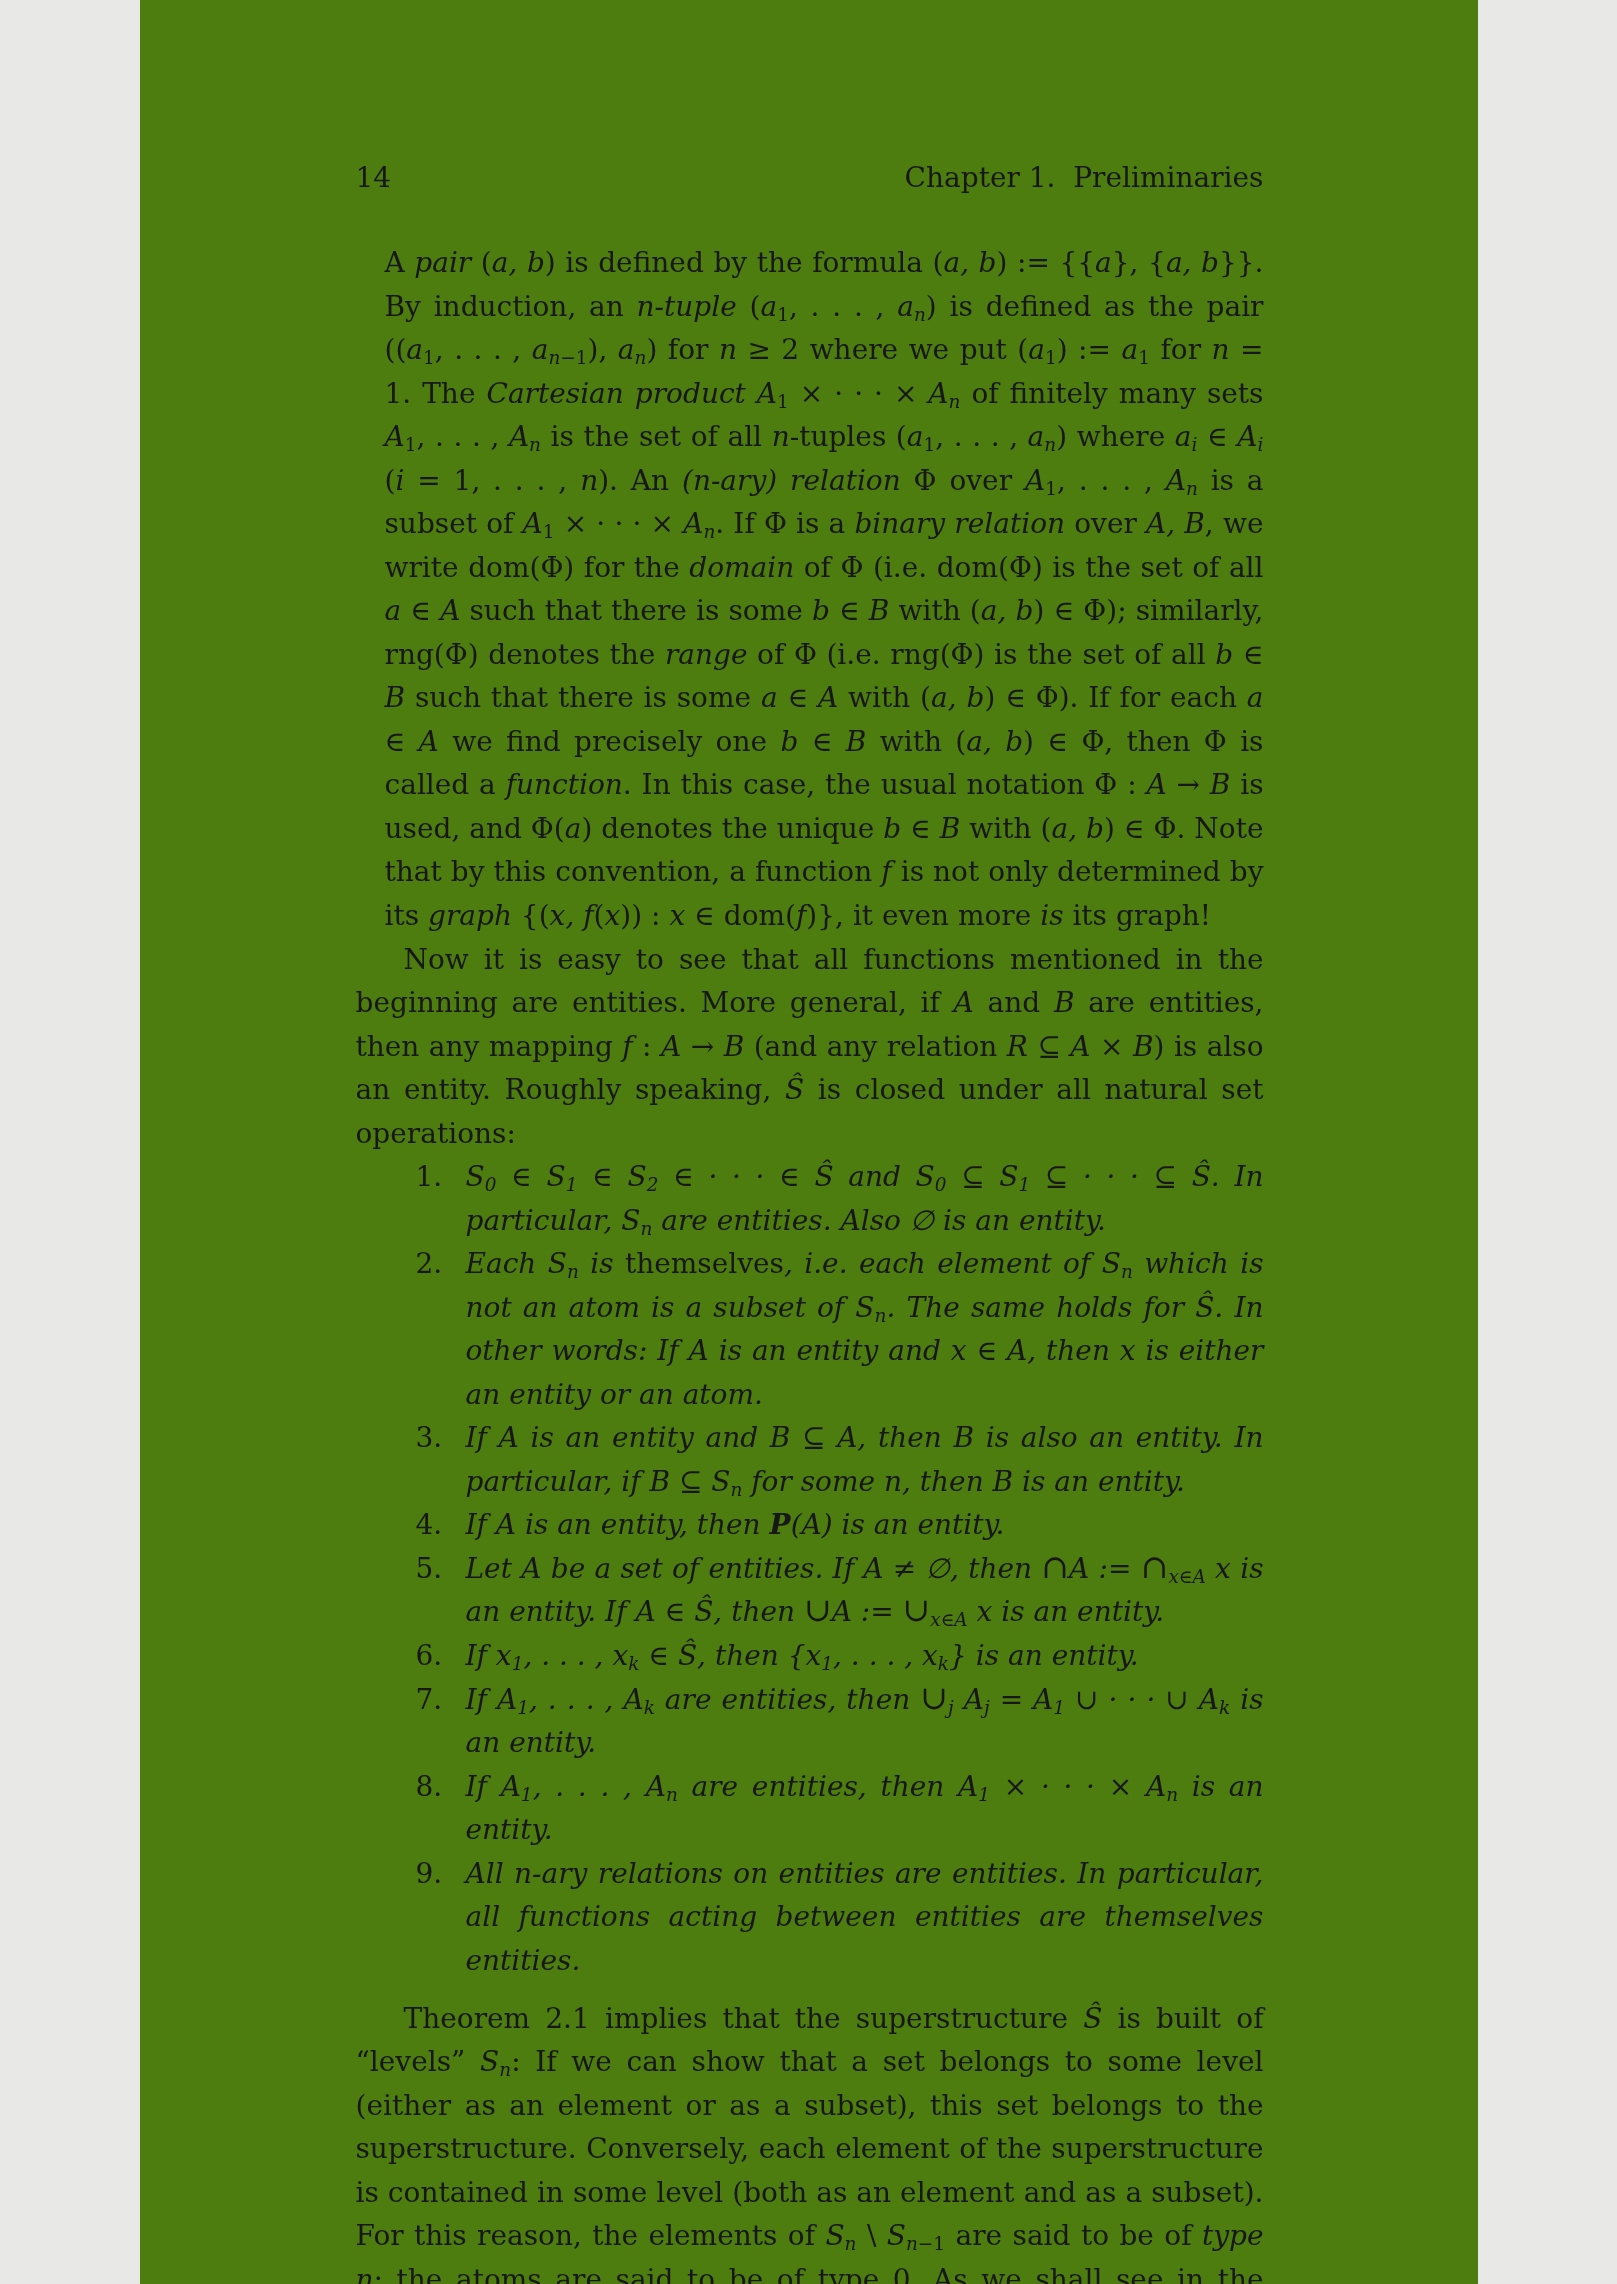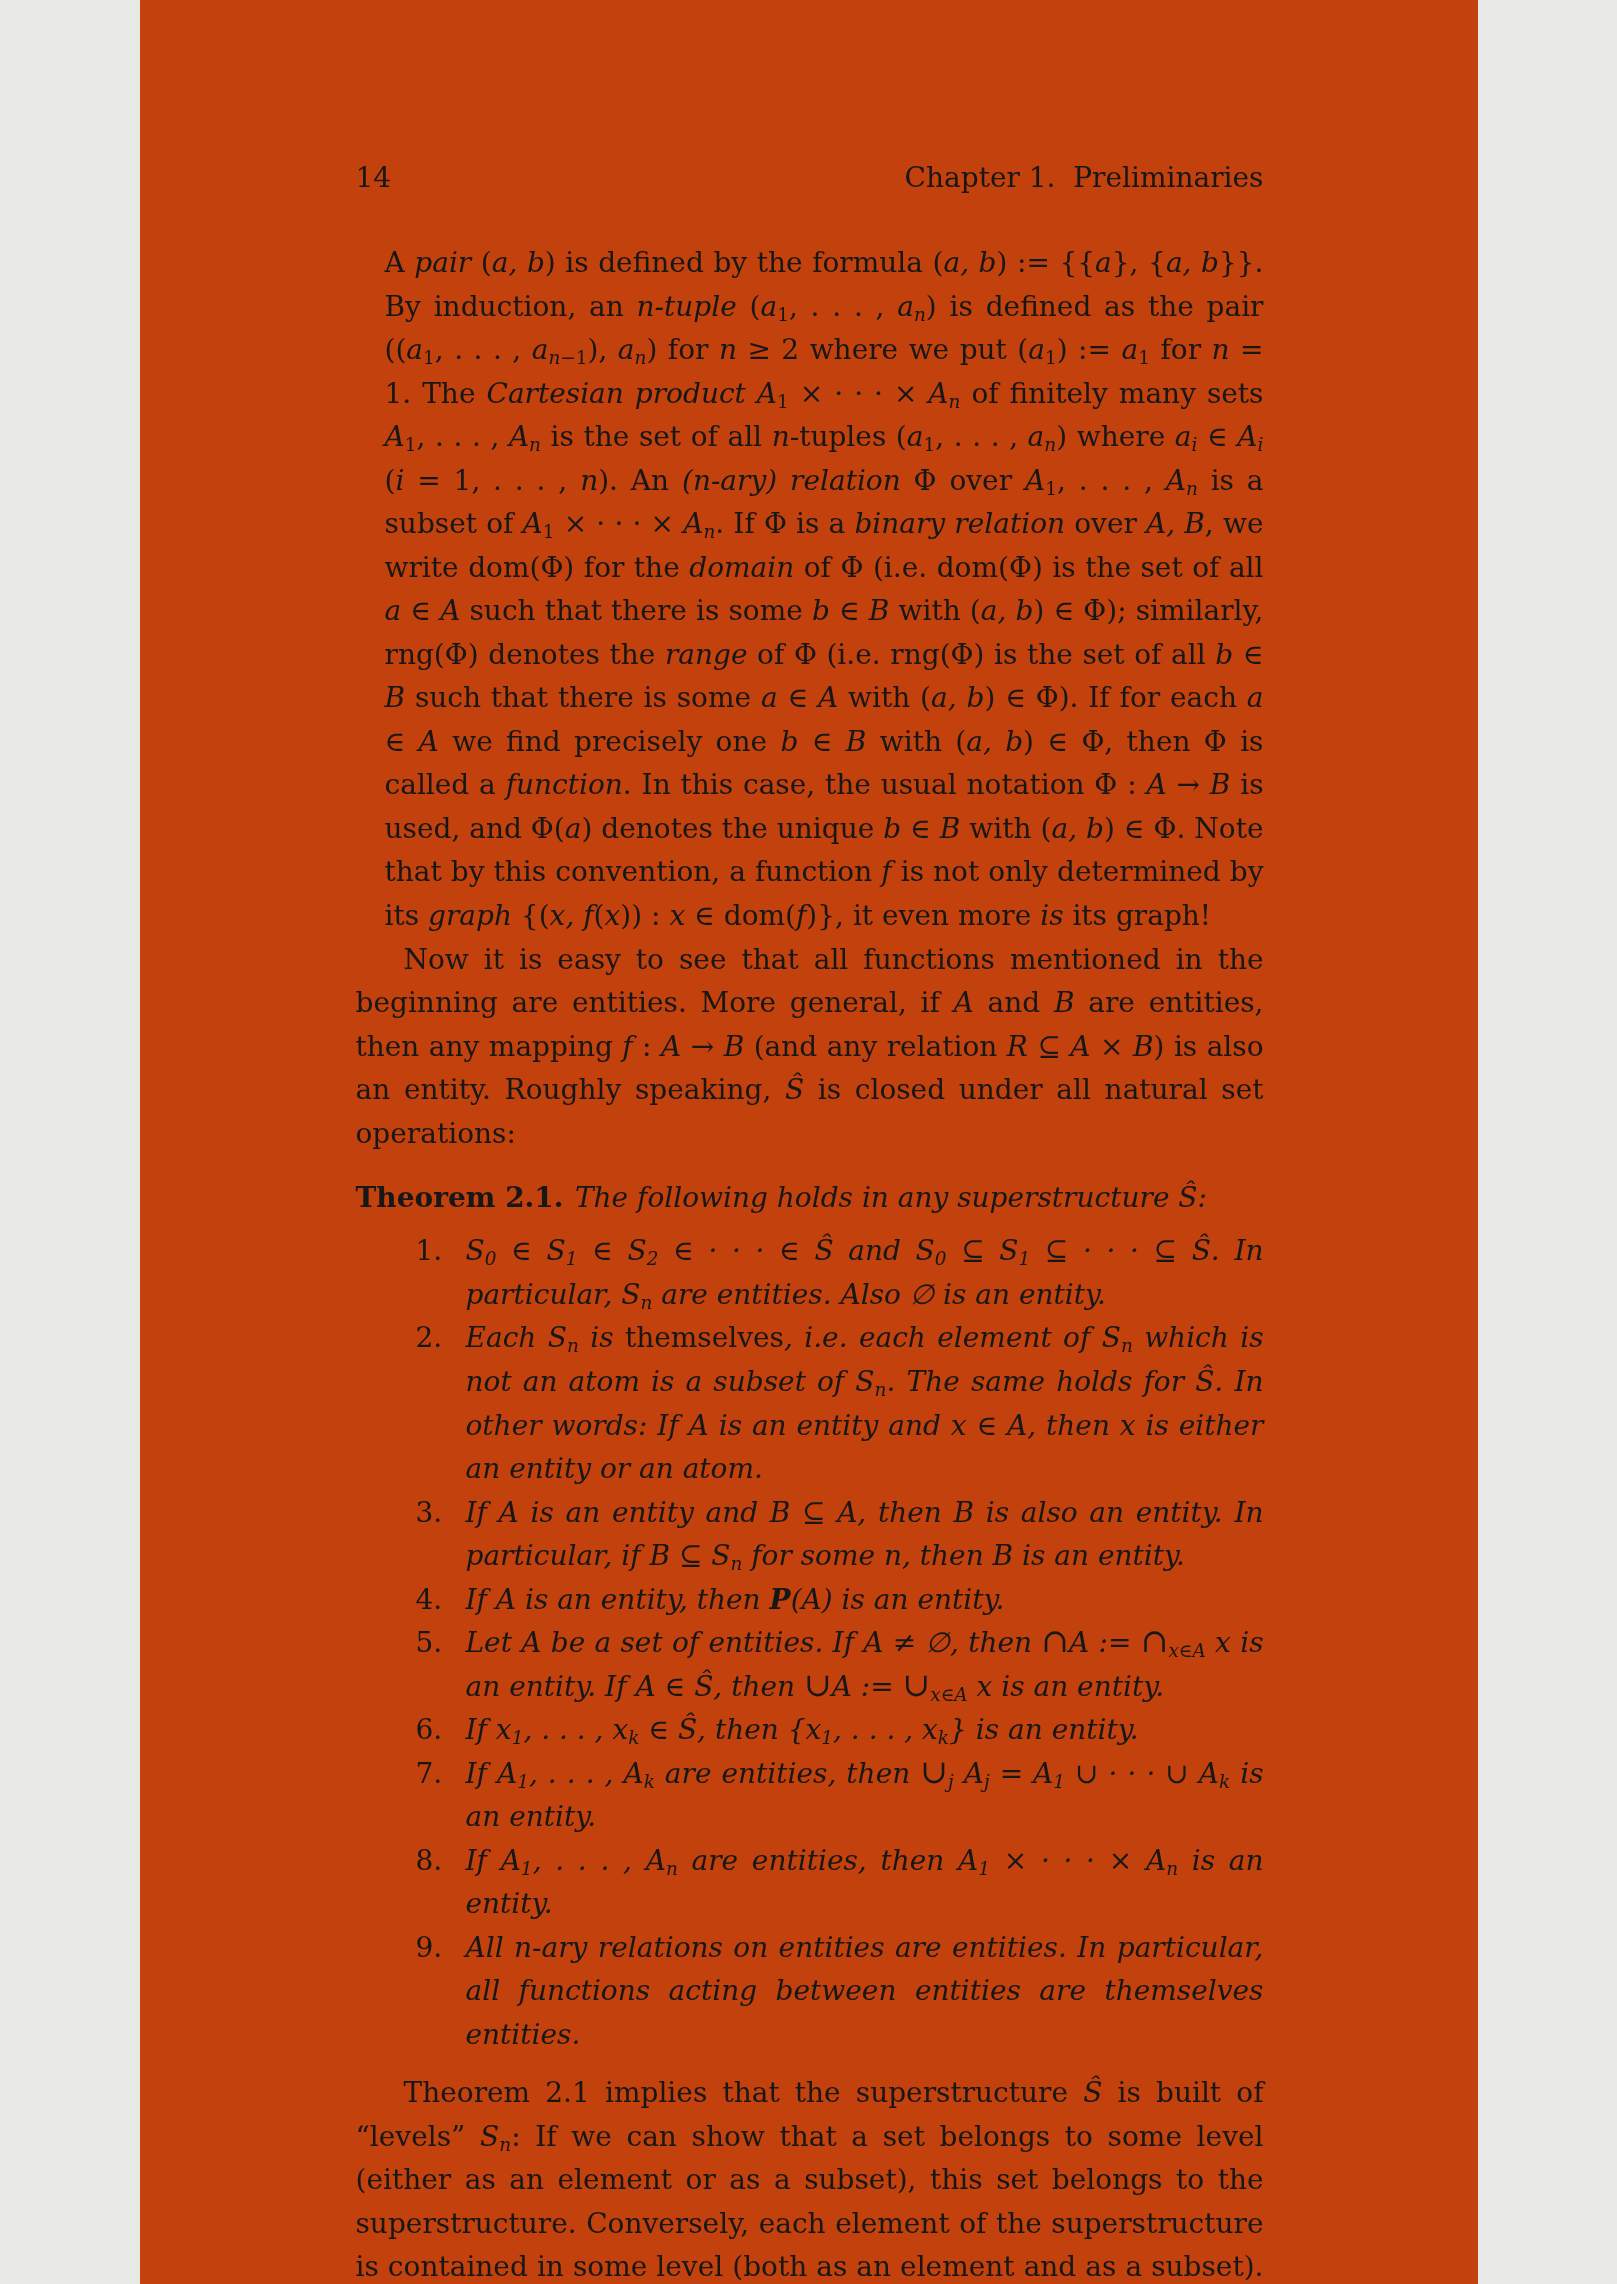--- a/index.html
+++ b/index.html
@@ -5,21 +5,21 @@
   html, body {
     margin: 0;
     padding: 0;
     background: #e8e8e6;
   }
   .page {
     position: relative;
     width: 1338px;
     height: 2284px;
     margin: 0 auto;
-    background: #c2410c;
+    background: #4d7c0f;
     font-family: "DejaVu Serif", "Liberation Serif", serif;
     font-size: 28px;
     color: #171717;
     box-sizing: border-box;
     padding: 161px 214px 0 216px;
   }
   .header {
     display: flex;
     justify-content: space-between;
     align-items: baseline;
@@ -77,23 +77,20 @@
     <span class="page-number">14</span>
     <span class="chapter-header">Chapter 1.  Preliminaries</span>
   </div>
 
   <div class="body-text">
 
     <p class="para noindent">A <i>pair</i> (<i>a, b</i>) is defined by the formula (<i>a, b</i>) := {{<i>a</i>}, {<i>a, b</i>}}. By induction, an <i>n-tuple</i> (<i>a</i><sub>1</sub>, . . . , <i>a<sub>n</sub></i>) is defined as the pair ((<i>a</i><sub>1</sub>, . . . , <i>a</i><sub><i>n</i>−1</sub>), <i>a<sub>n</sub></i>) for <i>n</i> ≥ 2 where we put (<i>a</i><sub>1</sub>) := <i>a</i><sub>1</sub> for <i>n</i> = 1. The <i>Cartesian product</i> <i>A</i><sub>1</sub> × · · · × <i>A<sub>n</sub></i> of finitely many sets <i>A</i><sub>1</sub>, . . . , <i>A<sub>n</sub></i> is the set of all <i>n</i>-tuples (<i>a</i><sub>1</sub>, . . . , <i>a<sub>n</sub></i>) where <i>a<sub>i</sub></i> ∈ <i>A<sub>i</sub></i> (<i>i</i> = 1, . . . , <i>n</i>). An <i>(n-ary) relation</i> Φ over <i>A</i><sub>1</sub>, . . . , <i>A<sub>n</sub></i> is a subset of <i>A</i><sub>1</sub> × · · · × <i>A<sub>n</sub></i>. If Φ is a <i>binary relation</i> over <i>A, B</i>, we write dom(Φ) for the <i>domain</i> of Φ (i.e. dom(Φ) is the set of all <i>a</i> ∈ <i>A</i> such that there is some <i>b</i> ∈ <i>B</i> with (<i>a, b</i>) ∈ Φ); similarly, rng(Φ) denotes the <i>range</i> of Φ (i.e. rng(Φ) is the set of all <i>b</i> ∈ <i>B</i> such that there is some <i>a</i> ∈ <i>A</i> with (<i>a, b</i>) ∈ Φ). If for each <i>a</i> ∈ <i>A</i> we find precisely one <i>b</i> ∈ <i>B</i> with (<i>a, b</i>) ∈ Φ, then Φ is called a <i>function</i>. In this case, the usual notation Φ : <i>A</i> → <i>B</i> is used, and Φ(<i>a</i>) denotes the unique <i>b</i> ∈ <i>B</i> with (<i>a, b</i>) ∈ Φ. Note that by this convention, a function <i>f</i> is not only determined by its <i>graph</i> {(<i>x, f</i>(<i>x</i>)) : <i>x</i> ∈ dom(<i>f</i>)}, it even more <i>is</i> its graph!</p>
 
     <p class="para indent">Now it is easy to see that all functions mentioned in the beginning are entities. More general, if <i>A</i> and <i>B</i> are entities, then any mapping <i>f</i> : <i>A</i> → <i>B</i> (and any relation <i>R</i> ⊆ <i>A</i> × <i>B</i>) is also an entity. Roughly speaking, <i>Ŝ</i> is closed under all natural set operations:</p>
 
-    <div class="theorem">
-      <span class="thm-label">Theorem 2.1.</span><span class="thm-intro">The following holds in any superstructure Ŝ:</span>
-    </div>
 
     <div class="list">
       <div class="li">
         <span class="num">1.</span>
         <div class="li-body">S<sub>0</sub> ∈ S<sub>1</sub> ∈ S<sub>2</sub> ∈ · · · ∈ Ŝ and S<sub>0</sub> ⊆ S<sub>1</sub> ⊆ · · · ⊆ Ŝ. In particular, S<sub>n</sub> are entities. Also ∅ is an entity.</div>
       </div>
       <div class="li">
         <span class="num">2.</span>
         <div class="li-body">Each S<sub>n</sub> is <span class="rm">themselves</span>, i.e. each element of S<sub>n</sub> which is not an atom is a subset of S<sub>n</sub>. The same holds for Ŝ. In other words: If A is an entity and x ∈ A, then x is either an entity or an atom.</div>
       </div>

